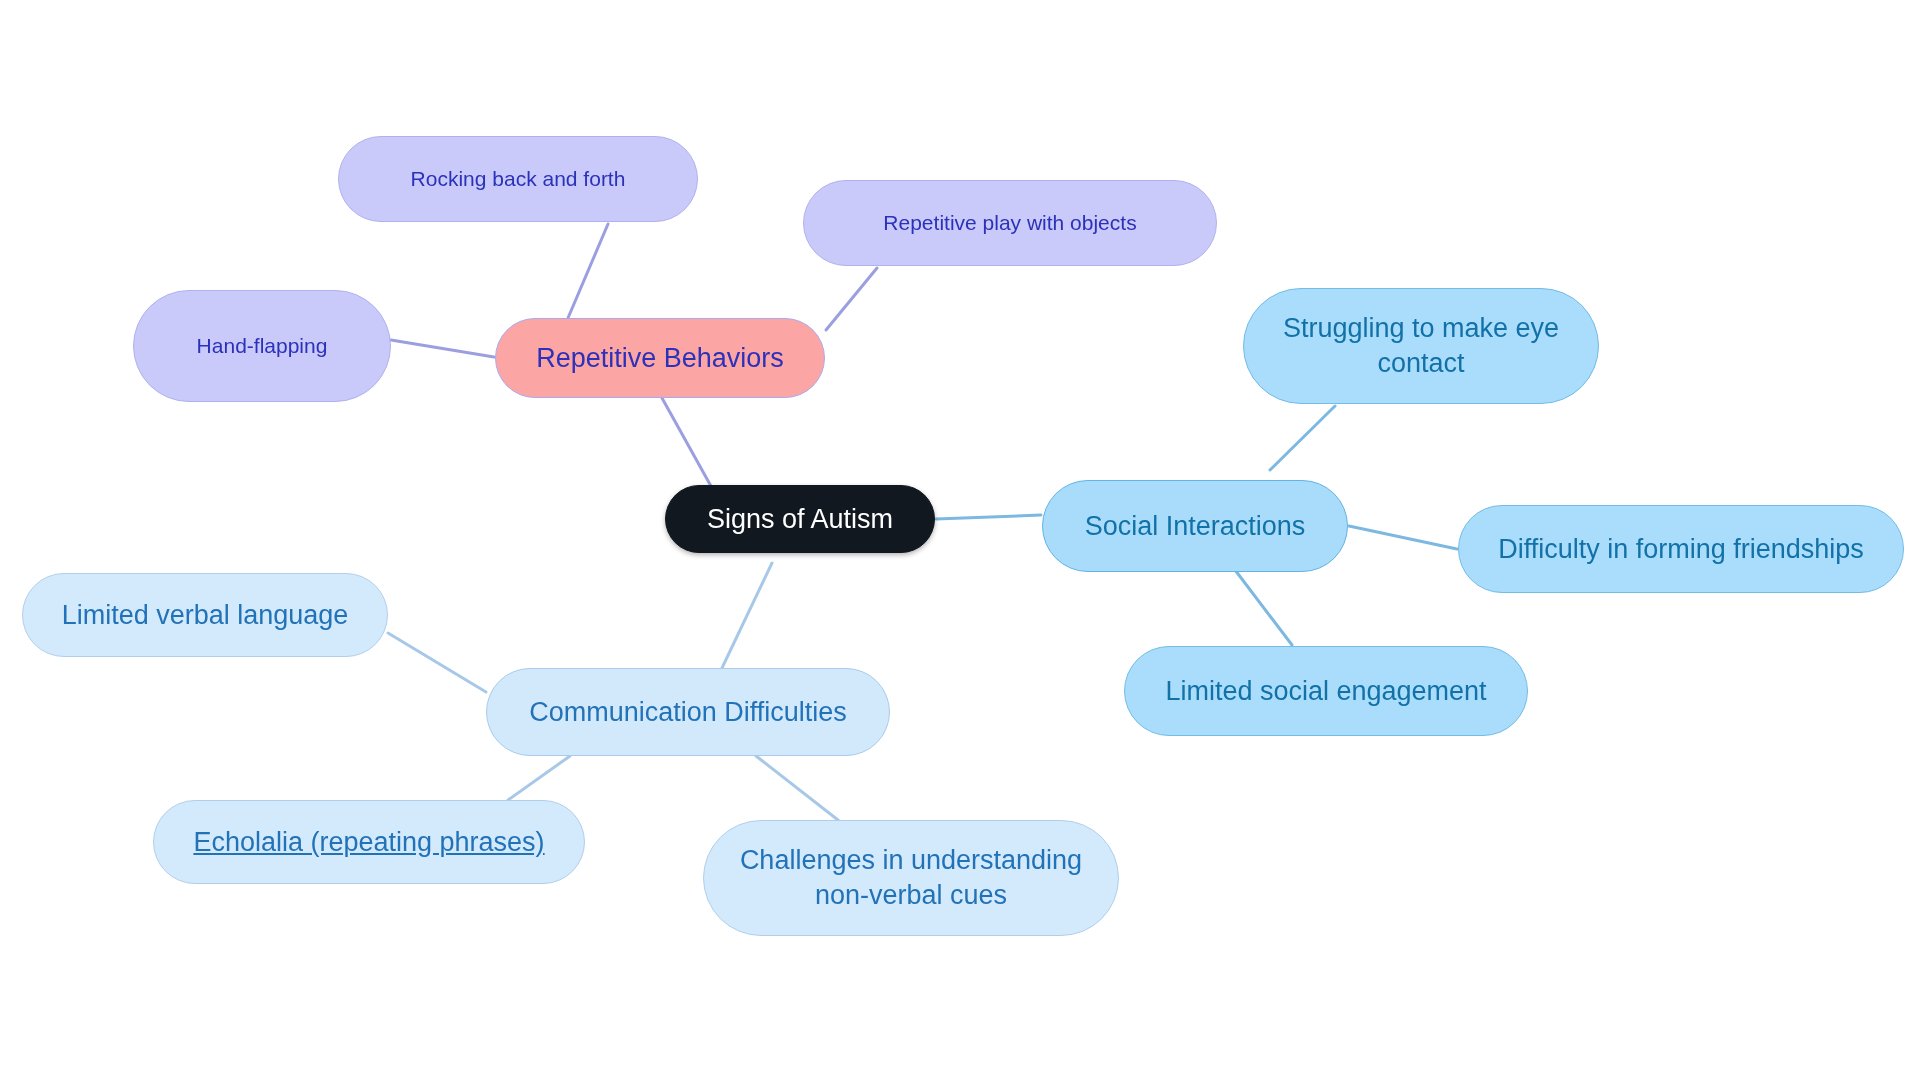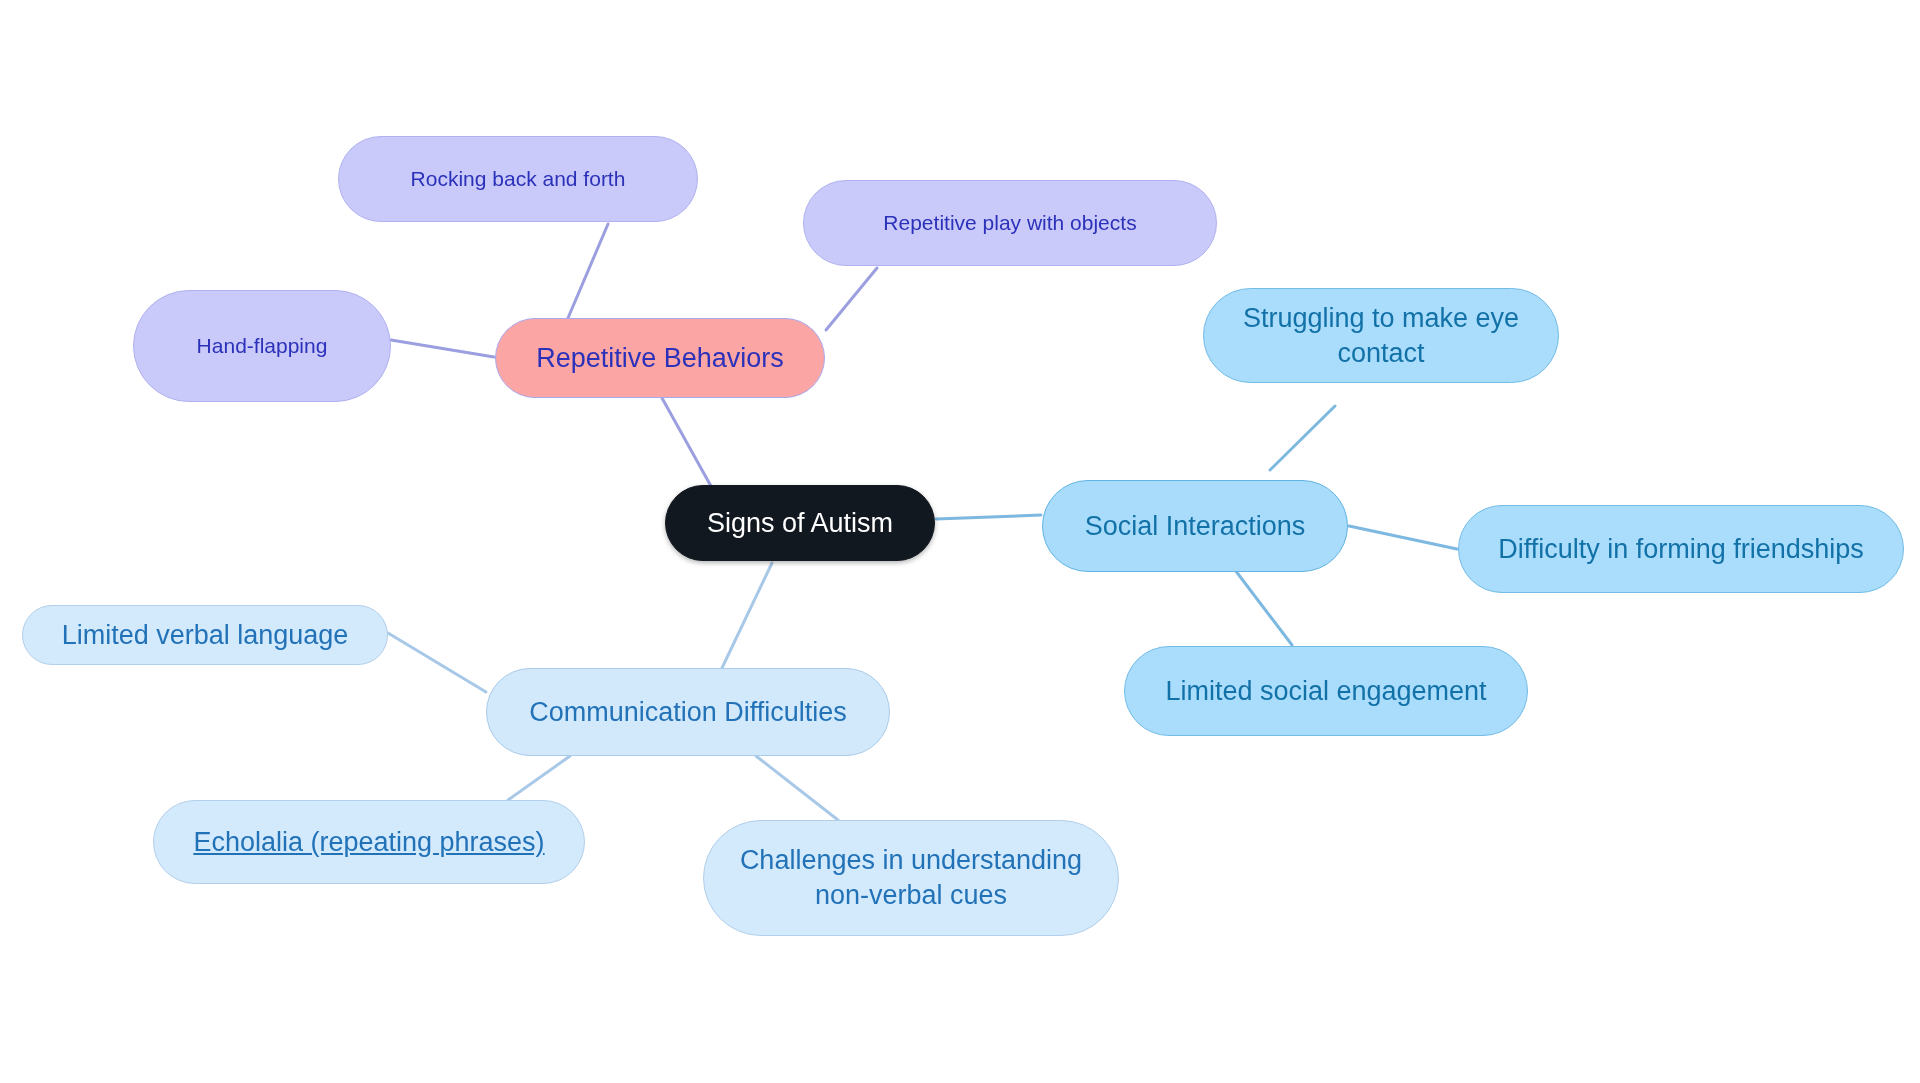--- a/index.html
+++ b/index.html
@@ -96,31 +96,31 @@
       <line x1="826" y1="330" x2="877" y2="268" stroke="#9b9fe0" stroke-width="3" stroke-linecap="round"></line>
       <line x1="494" y1="357" x2="391" y2="340" stroke="#9b9fe0" stroke-width="3" stroke-linecap="round"></line>
       <line x1="1270" y1="470" x2="1335" y2="406" stroke="#7cb8e0" stroke-width="3" stroke-linecap="round"></line>
       <line x1="1349" y1="526" x2="1457" y2="549" stroke="#7cb8e0" stroke-width="3" stroke-linecap="round"></line>
       <line x1="1229" y1="562" x2="1292" y2="645" stroke="#7cb8e0" stroke-width="3" stroke-linecap="round"></line>
       <line x1="486" y1="692" x2="388" y2="633" stroke="#a8c8e8" stroke-width="3" stroke-linecap="round"></line>
       <line x1="570" y1="756" x2="508" y2="800" stroke="#a8c8e8" stroke-width="3" stroke-linecap="round"></line>
       <line x1="756" y1="756" x2="838" y2="820" stroke="#a8c8e8" stroke-width="3" stroke-linecap="round"></line>
     </svg>
 
-  <div class="node node-root" style="left: 665px; top: 485px; width: 270px; height: 76px; text-align: right;">
+  <div class="node node-root" style="left: 665px; top: 485px; width: 270px; height: 68px; text-align: right;">
     <span>Signs of Autism</span>
   </div>
 
 <div class="node node-branch-purple" style="left: 495px; top: 318px; width: 330px; height: 80px;"><span>Repetitive Behaviors</span></div>
     <div class="node node-leaf-purple" style="left: 338px; top: 136px; width: 360px; height: 86px;"><span>Rocking back and forth</span></div>
     <div class="node node-leaf-purple" style="left: 803px; top: 180px; width: 414px; height: 86px;"><span>Repetitive play with objects</span></div>
     <div class="node node-leaf-purple" style="left: 133px; top: 290px; width: 258px; height: 112px;"><span>Hand-flapping</span></div>
     <div class="node node-branch-blue-mid" style="left: 1042px; top: 469px; width: 306px; height: 92px; margin-top: 11px;"><span>Social Interactions</span></div>
-    <div class="node node-leaf-blue-mid" style="left: 1203px; top: 288px; width: 356px; height: 95px; align-items: center;"><span>Struggling to make eye
+    <div class="node node-leaf-blue-mid" style="left: 1243px; top: 288px; width: 356px; height: 116px; align-items: center;"><span>Struggling to make eye
 contact</span></div>
     <div class="node node-leaf-blue-mid" style="left: 1458px; top: 505px; width: 446px; height: 88px;"><span>Difficulty in forming friendships</span></div>
     <div class="node node-branch-blue-light" style="left: 486px; top: 668px; width: 404px; height: 88px;"><span>Communication Difficulties</span></div>
     <div class="node node-leaf-blue-mid" style="left: 1124px; top: 646px; width: 404px; height: 90px;"><span>Limited social engagement</span></div>
-    <div class="node node-leaf-blue-light" style="left: 22px; top: 605px; width: 366px; height: 60px;"><span>Limited verbal language</span></div>
+    <div class="node node-leaf-blue-light" style="left: 22px; top: 573px; width: 366px; height: 84px;"><span>Limited verbal language</span></div>
     <div class="node node-leaf-blue-light" style="left: 153px; top: 800px; width: 432px; height: 84px; text-decoration: underline;"><span>Echolalia (repeating phrases)</span></div>
     <div class="node node-leaf-blue-light" style="left: 703px; top: 820px; width: 416px; height: 116px;"><span>Challenges in understanding
 non-verbal cues</span></div>
   </div>
 
 </body></html>

